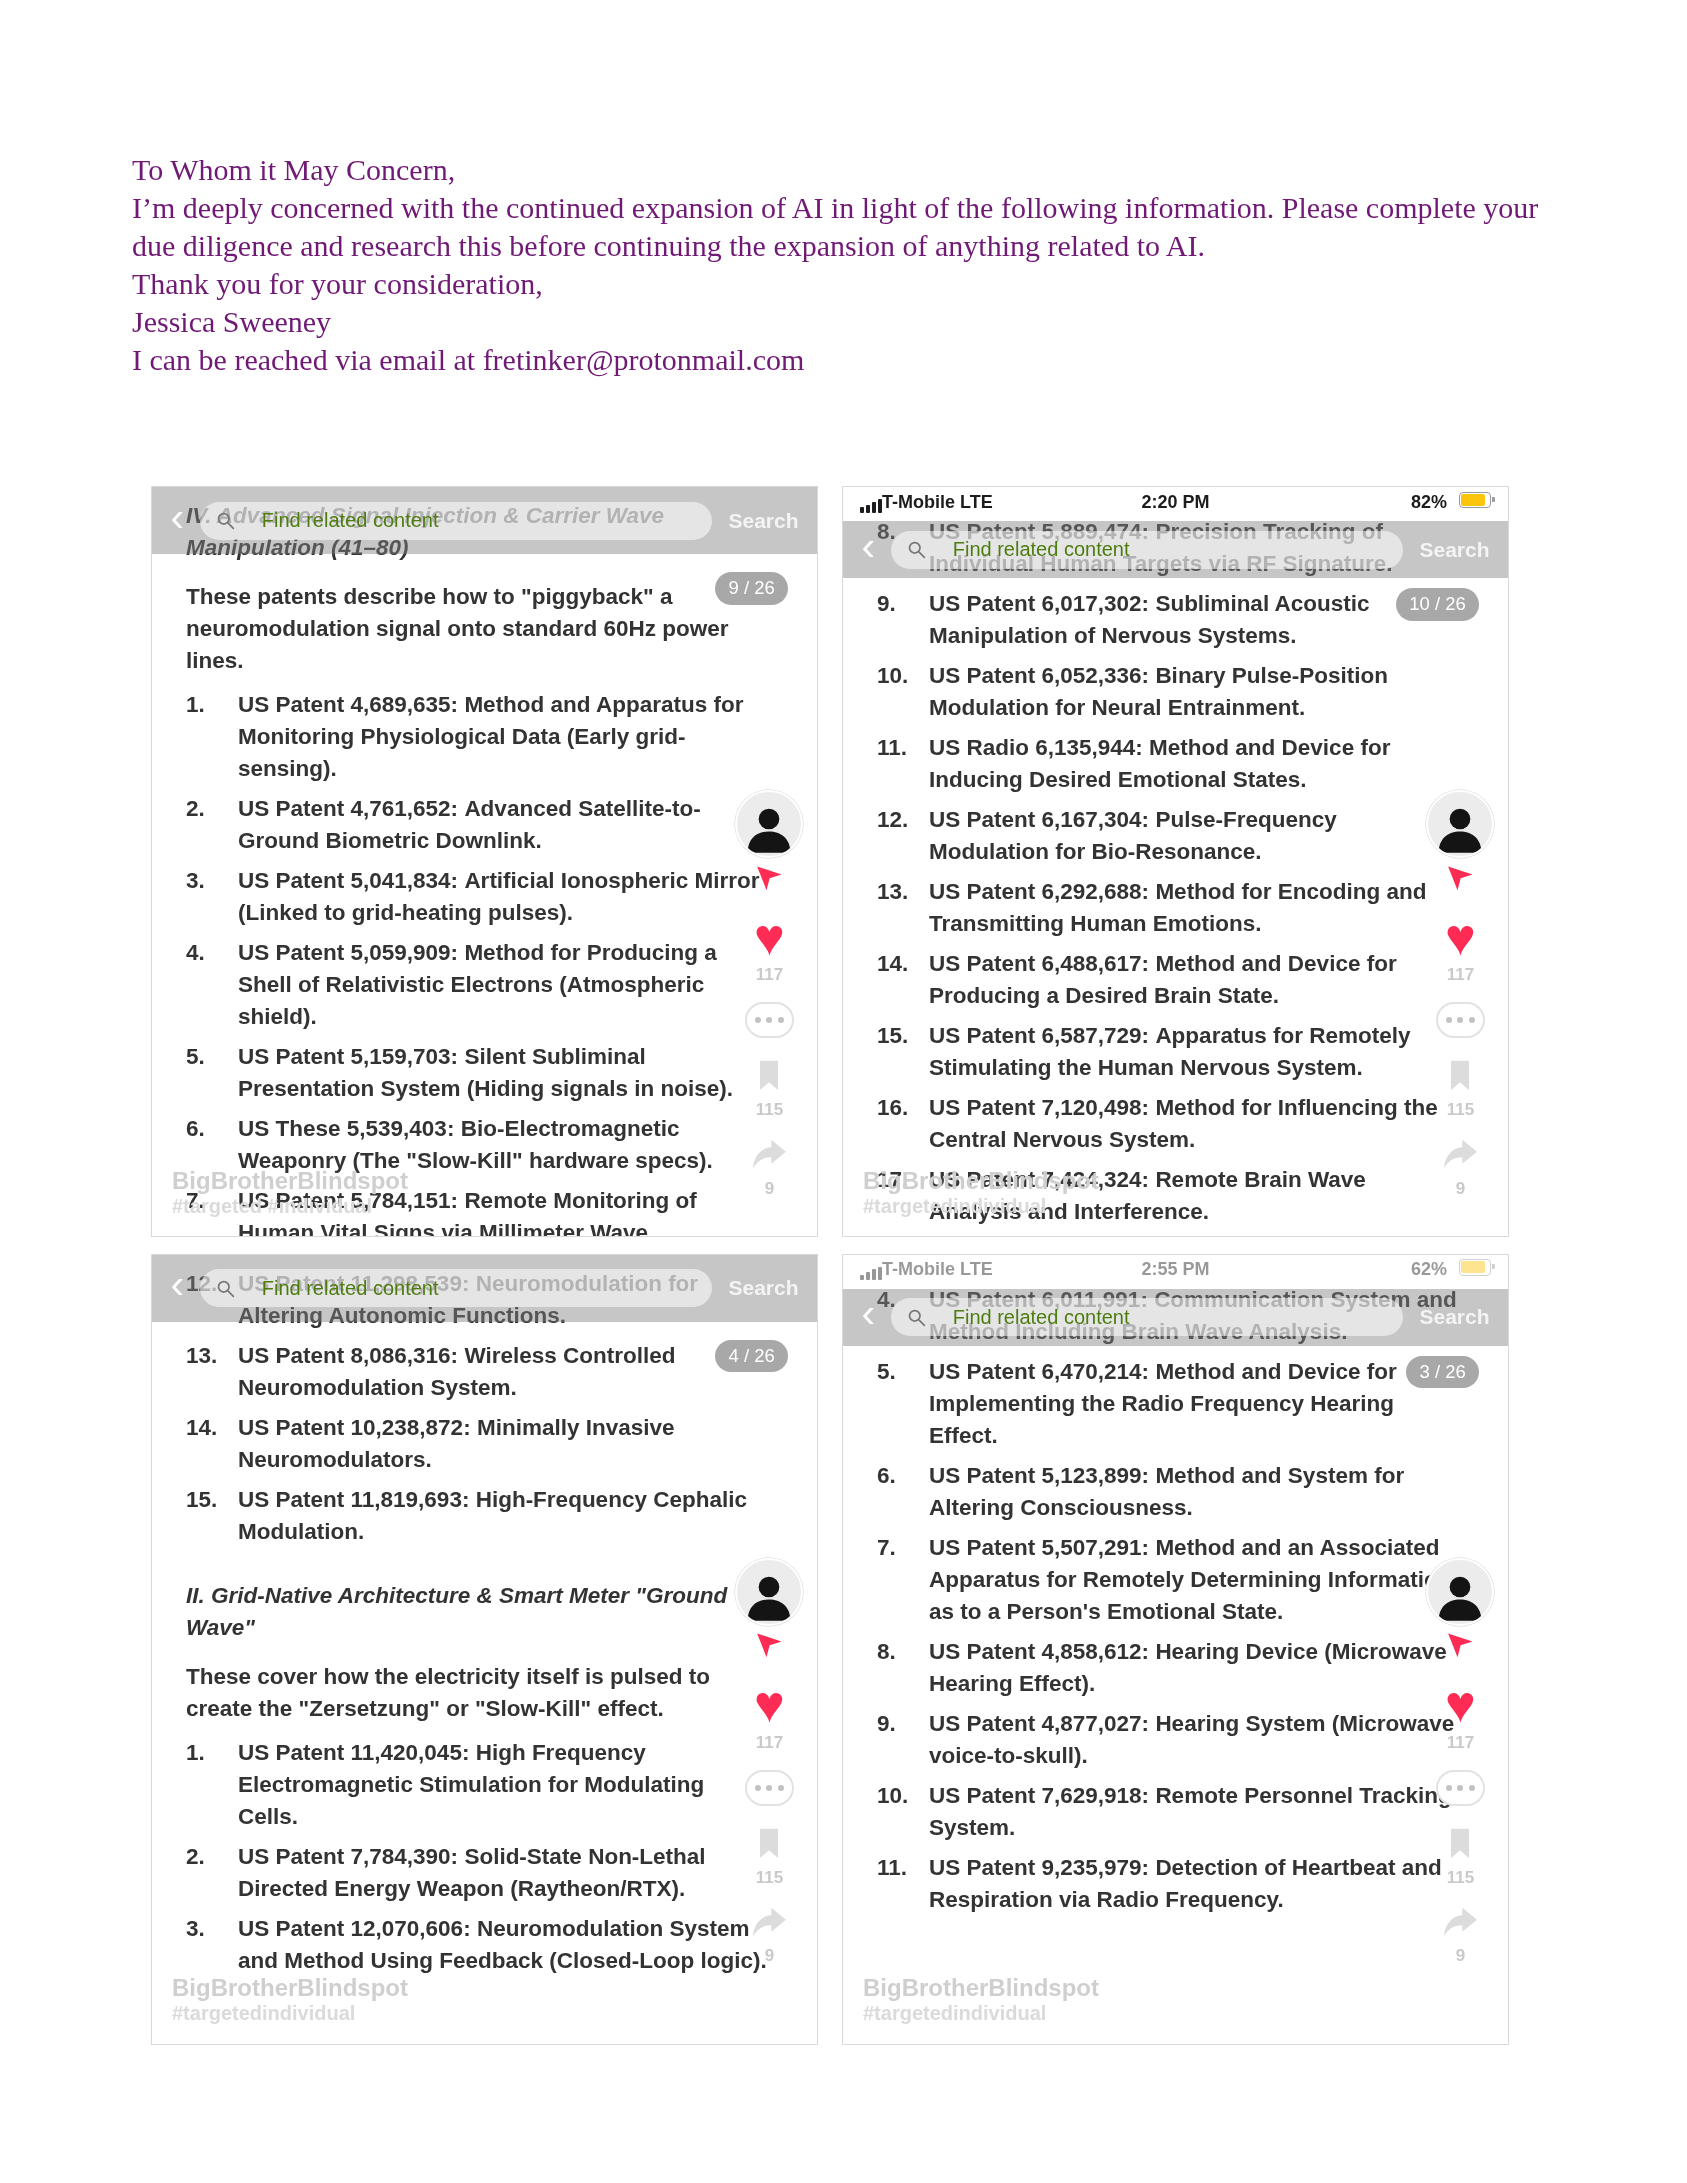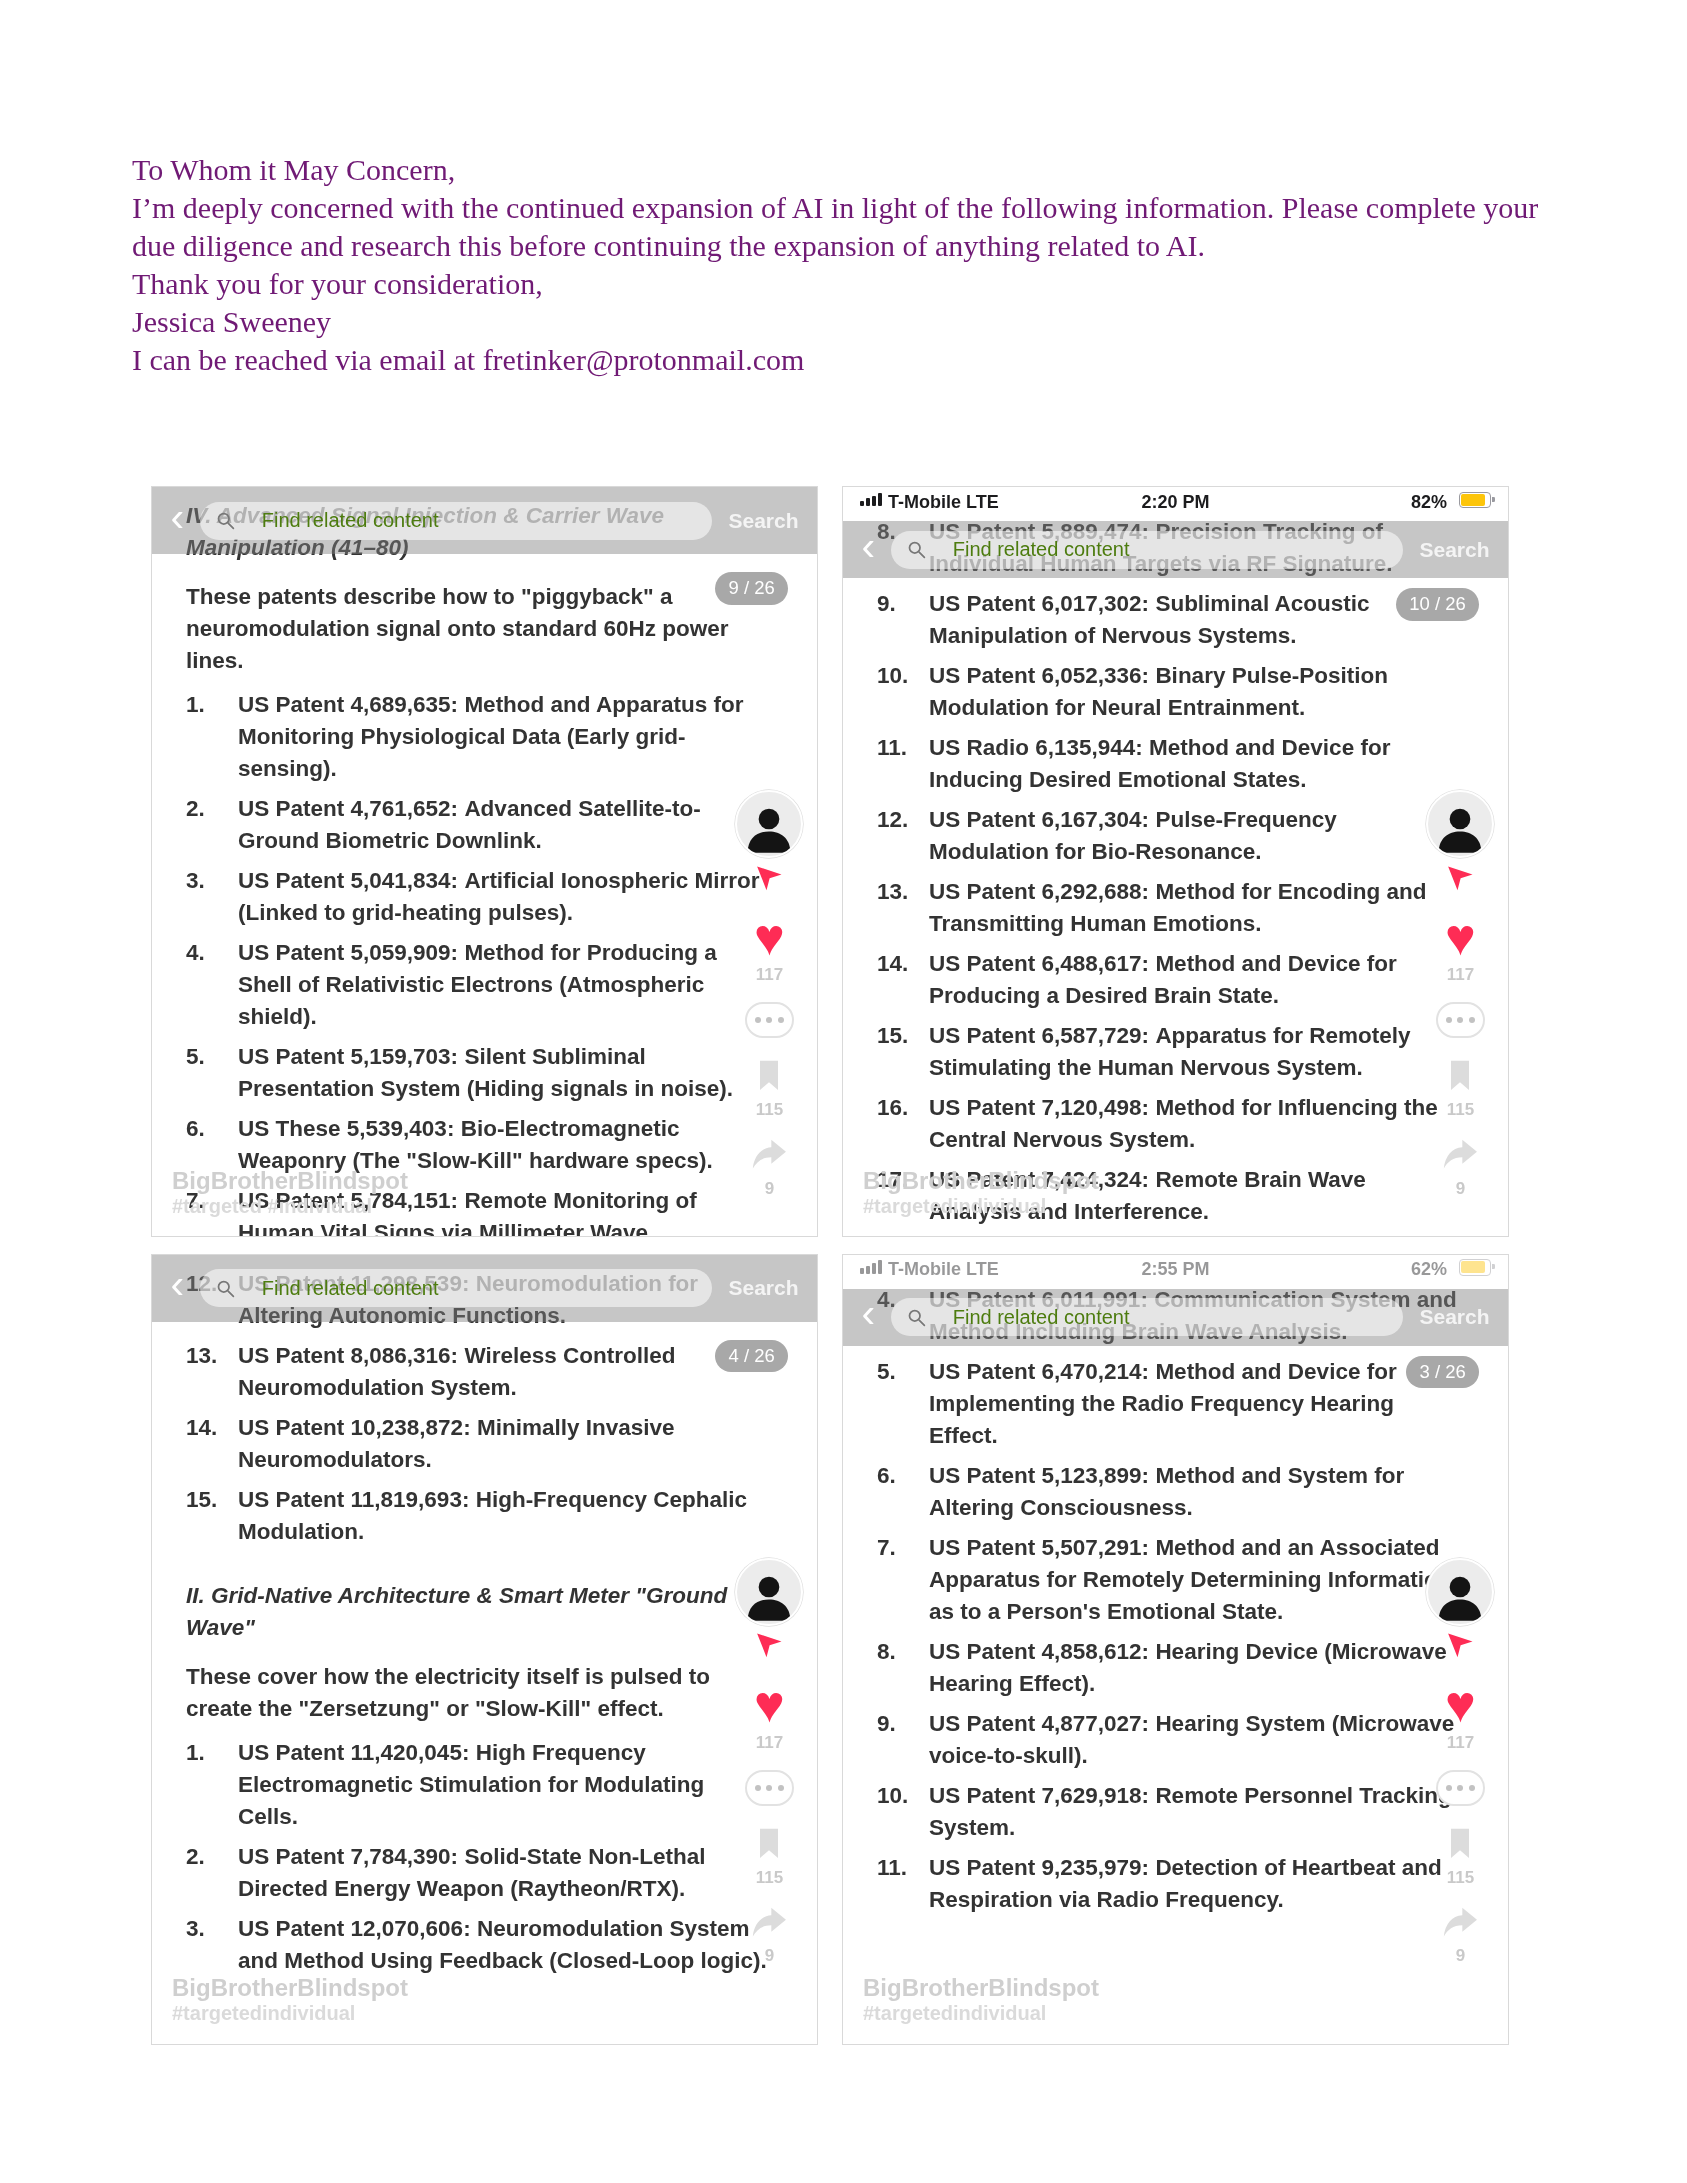--- a/index.html
+++ b/index.html
@@ -46,21 +46,21 @@
   .blk-item .txt{flex:1;}
   
   .status-bar{
     position:absolute;top:0;left:0;right:0;height:30px;z-index:4;
     background:#ffffff;
     display:flex;align-items:center;
     padding:0 17px;box-sizing:border-box;
     font-size:18px;font-weight:600;color:#1c1c1e;
   }
   .status-bar.faint{opacity:.45;}
-  .sb-left{flex:1;display:flex;align-items:flex-start;gap:6px;}
+  .sb-left{flex:1;display:flex;align-items:flex-end;gap:0;}
   .signal{display:flex;align-items:flex-end;gap:2px;height:14.6px;}
   .signal i{display:block;width:4px;background:#1c1c1e;border-radius:1px;}
   .signal i:nth-child(1){height:5.3px;}
   .signal i:nth-child(2){height:8px;}
   .signal i:nth-child(3){height:10.6px;}
   .signal i:nth-child(4){height:13.2px;}
   .sb-time{flex:none;}
   .sb-right{flex:1;display:flex;align-items:flex-start;justify-content:flex-end;gap:12px;}
   .battery{position:relative;width:30px;height:14.6px;border:1.3px solid #9a9aa0;border-radius:4px;}
   .battery i{position:absolute;top:1.3px;left:1.3px;bottom:1.3px;width:78%;background:#fdc50a;border-radius:2px;}

